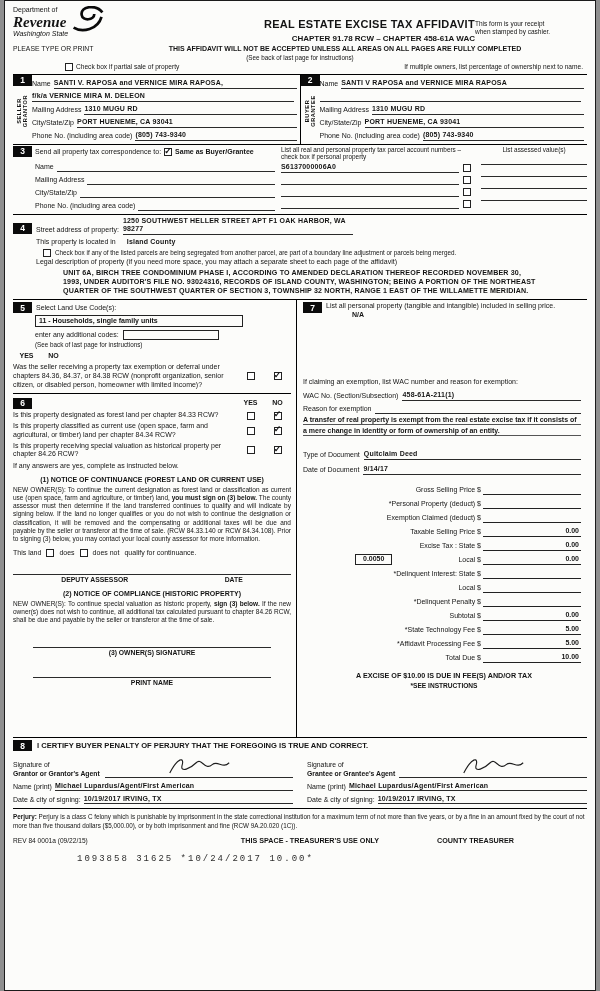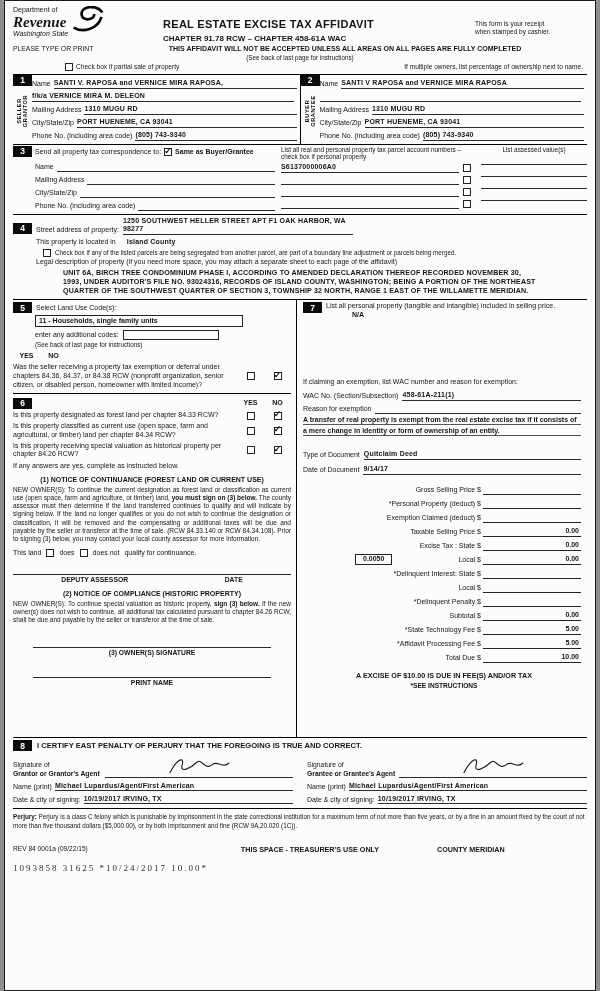--- a/index.html
+++ b/index.html
@@ -18,21 +18,21 @@
           display:flex;align-items:center;justify-content:center;flex:none}
   .cb{width:8px;height:8px;border:1px solid #222;display:inline-flex;align-items:center;justify-content:center;
       flex:none;background:#fff;vertical-align:middle}
   .cb .mark{font-size:9px;line-height:1;margin-top:-2px;font-weight:700}
   
   .hdr{display:flex;align-items:flex-start}
   .logo{width:150px;display:flex;gap:2px}
   .logo-text .lt1{font-size:7px}
   .logo-text .lt2{font-family:"Liberation Serif",serif;font-style:italic;font-weight:700;font-size:15px;line-height:1}
   .logo-text .lt3{font-style:italic;font-size:7px}
-  .hdr-c{flex:1;text-align:left;padding-top:12px}
+  .hdr-c{flex:1;text-align:right;padding-top:12px}
   .title{font-size:11px;letter-spacing:.3px}
   .subtitle{font-size:8px;margin-top:2px}
   .hdr-r{width:112px;font-size:6.5px;padding-top:14px}
   .hdr2{display:flex;align-items:flex-end;margin-top:1px}
   .hdr2 .tp{width:150px;font-size:6.8px}
   .hdr2 .warn{flex:1;text-align:center;font-size:7px}
   .hdr2 .sp{width:60px}
   .partial{display:flex;align-items:center;gap:3px;margin:2px 0 2px 52px;font-size:6.6px}
   .partial .right-note{margin-left:auto;margin-right:4px}
   
@@ -99,25 +99,25 @@
   .s8-head{display:flex;align-items:center;gap:5px}
   .s8-head span{font-size:7.6px}
   .s8-cols{display:flex;gap:14px;margin-top:3px}
   .s8-col{flex:1}
   .sig-row{display:flex;align-items:flex-end;height:24px}
   .sig-lbl{width:92px;flex:none;font-size:6.8px}
   .sig-area{position:relative;height:22px;display:flex;align-items:flex-end;justify-content:center}
   .sig-area svg{margin-bottom:-2px}
   
   .perjury{margin-top:4px;font-size:6.3px;line-height:1.3;padding-right:2px}
-  .bottomline{display:flex;align-items:center;margin-top:15px;border-top:0}
+  .bottomline{display:flex;align-items:flex-end;margin-top:6px;border-top:0}
   .bottomline .rev{width:170px;font-size:6.6px}
   .bottomline .mid{flex:1;text-align:center;font-weight:700;font-size:7.2px}
   .bottomline .ct{width:150px;text-align:left;font-weight:700;font-size:7.2px}
-  .stamp{margin-top:9px;font-family:Liberation Serif, serif;font-size:9px;letter-spacing:2px;color:#2e2e2e}
+  .stamp{margin-top:9px;margin-left:64px;font-family:Liberation Mono, monospace;font-size:9px;letter-spacing:2px;color:#2e2e2e}
 </style>
 </head>
 <body>
 
 <div class="page">
 
   <div class="hdr">
     <div class="logo">
       <div class="logo-text">
         <div class="lt1">Department of</div>
@@ -499,21 +499,21 @@
       </div>
 
       <div class="min-note">A EXCISE OF $10.00 IS DUE IN FEE(S) AND/OR TAX</div>
       <div class="see-instr">*SEE INSTRUCTIONS</div>
     </div>
   </div>
 
   <div class="sec8">
     <div class="s8-head">
       <div class="numbox">8</div>
-      <span class="b">I CERTIFY EAST PENALTY OF PERJURY THAT THE FOREGOING IS TRUE AND CORRECT.</span>
+      <span class="b">I CERTIFY BUYER PENALTY OF PERJURY THAT THE FOREGOING IS TRUE AND CORRECT.</span>
     </div>
     <div class="s8-cols">
       <div class="s8-col">
         <div class="sig-row">
           <div class="sig-lbl">
             <div>Signature of</div>
             <div class="b">Grantor or Grantor's Agent</div>
           </div>
           <div class="u sig-area">
             <span><svg viewBox="0 0 70 22" width="66" height="21">
@@ -553,17 +553,17 @@
       </div>
     </div>
   </div>
 
   <div class="perjury">
     <span class="b">Perjury:</span><span> Perjury is a class C felony which is punishable by imprisonment in the state correctional institution for a maximum term of not more than five years, or by a fine in an amount fixed by the court of not more than five thousand dollars ($5,000.00), or by both imprisonment and fine (RCW 9A.20.020 (1C)).</span>
   </div>
   <div class="bottomline">
     <span class="rev">REV 84 0001a (09/22/15)</span>
     <span class="mid">THIS SPACE - TREASURER'S USE ONLY</span>
-    <span class="ct">COUNTY MERIDIAN</span>
+    <span class="ct">COUNTY TREASURER</span>
   </div>
   <div class="stamp">1093858 31625 *10/24/2017 10.00*</div>
 
 </div>
 
 </body></html>

